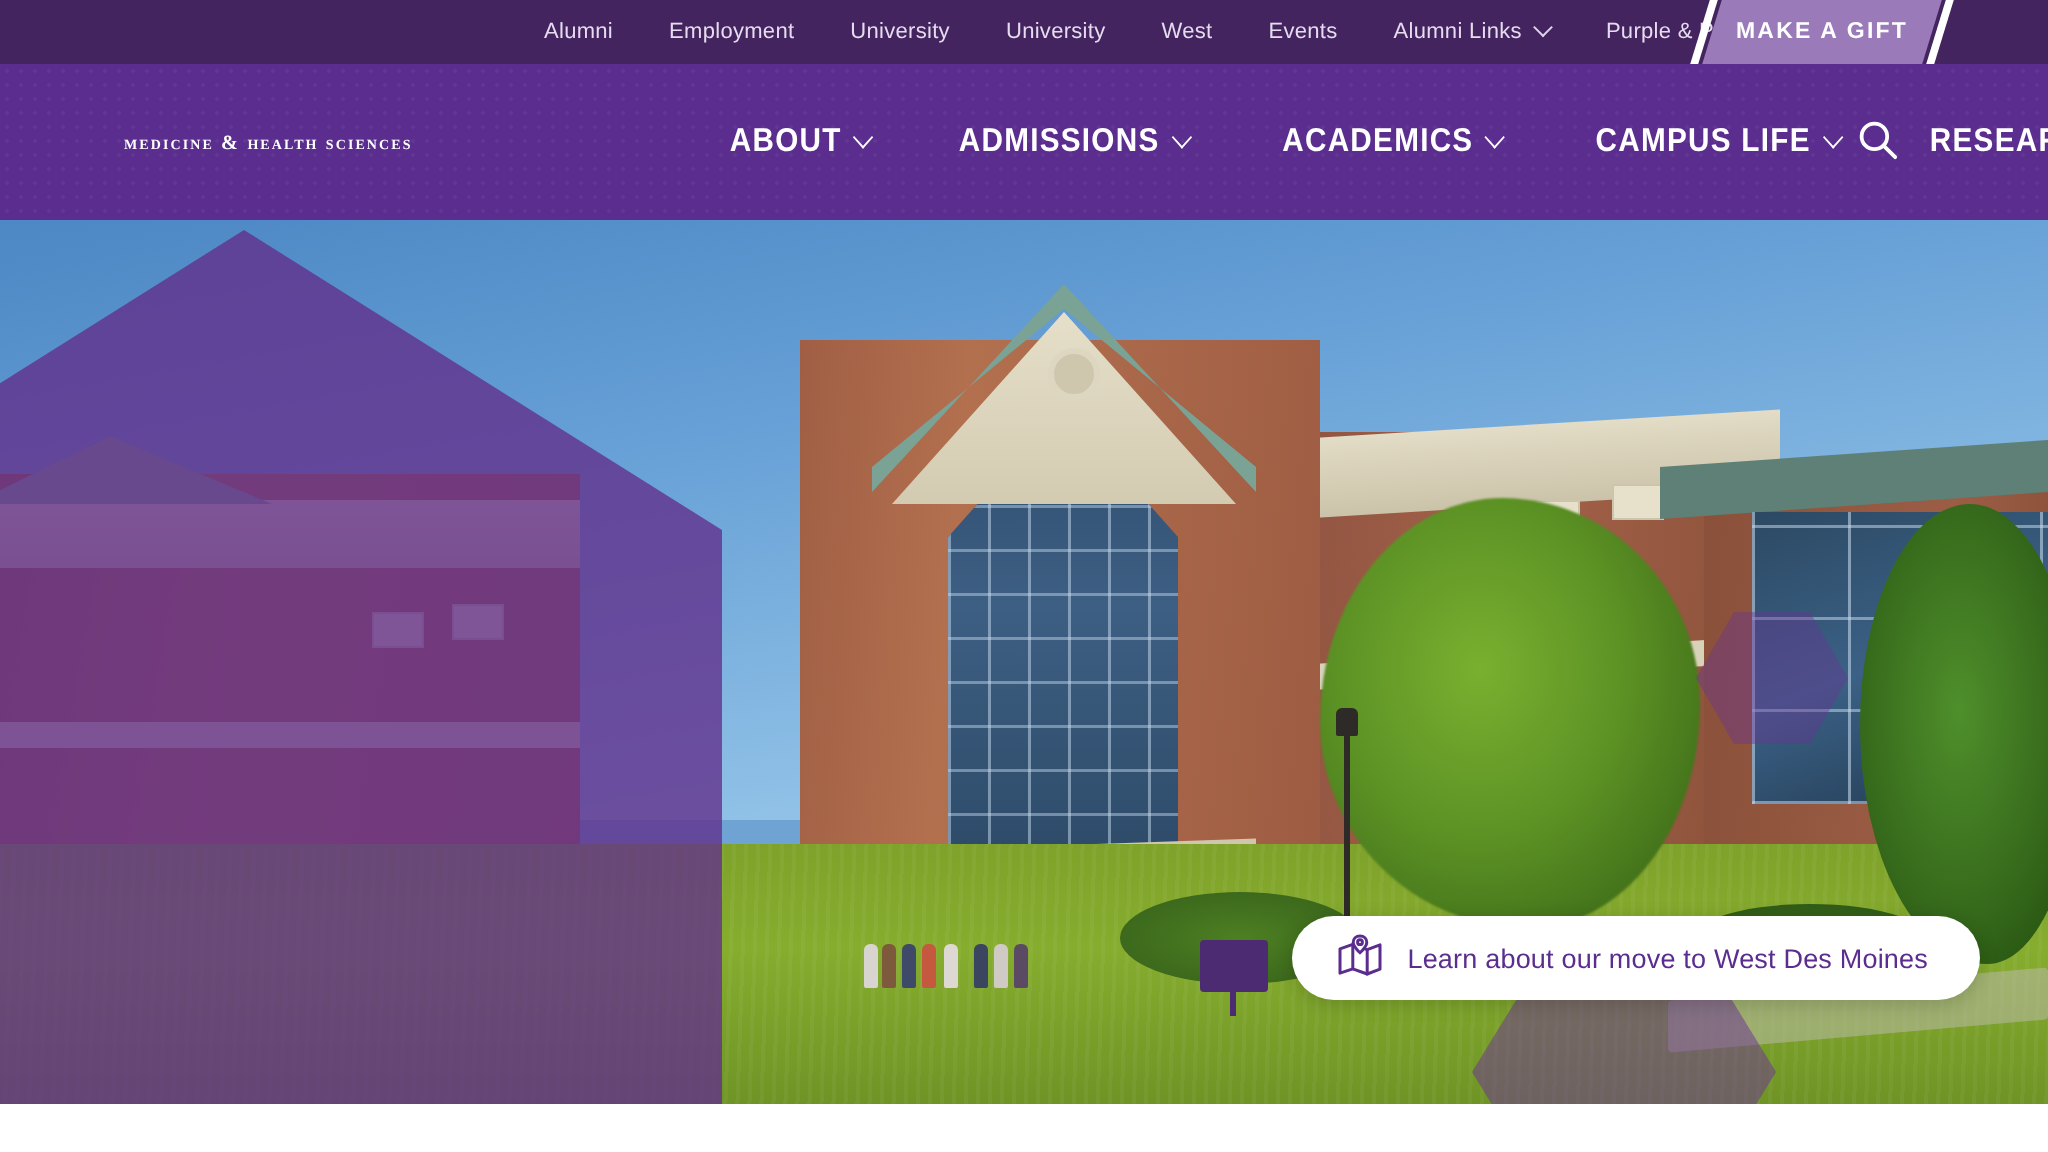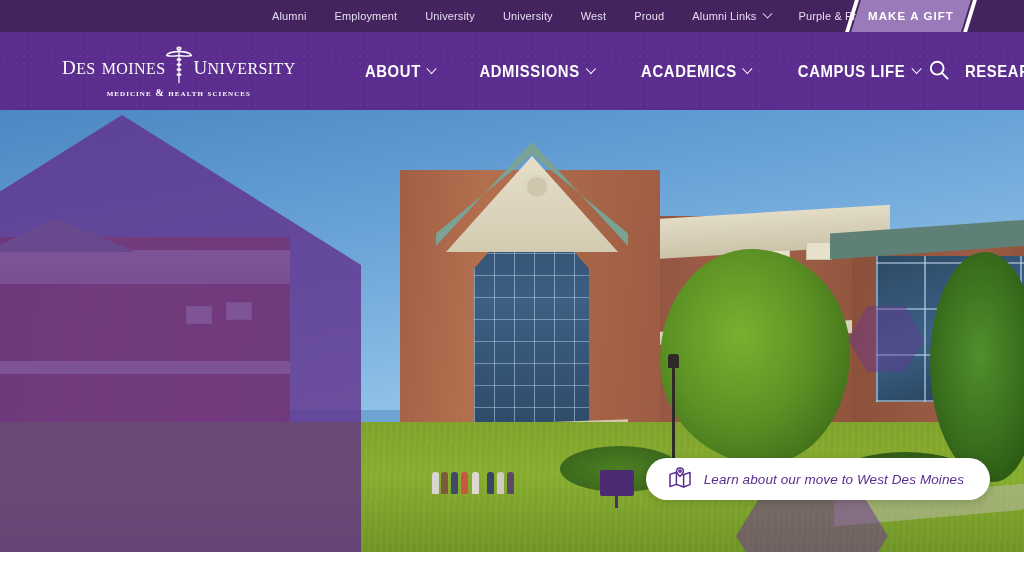--- a/index.html
+++ b/index.html
@@ -382,21 +382,20 @@
     z-index:6;
     height:42px;
     background:#ffffff;
     border-radius:21px;
     display:flex; align-items:center;
     padding:0 26px 0 22px;
     gap:12px;
     box-shadow:0 2px 10px rgba(0,0,0,.18);
     cursor:pointer;
     border:none;
-    font-style:italic;
   }
   .cta-pill-text{
     color:#5b2d8e;
     font-size:13.5px;
     letter-spacing:.1px;
     white-space:nowrap;
   }
   .page-bottom{
     width:1024px; height:24px; background:#ffffff;
   }
@@ -415,21 +414,21 @@
     <a class="utility-link">
       <span>University</span>
     </a>
     <a class="utility-link">
       <span>University</span>
     </a>
     <a class="utility-link">
       <span>West</span>
     </a>
     <a class="utility-link">
-      <span>Proud</span>
+      <span>Events</span>
     </a>
     <a class="utility-link">
       <span>Alumni Links</span>
       <i class="mini-chev"></i>
     </a>
     <a class="utility-link">
       <span>Purple &amp; Proud</span>
     </a>
   </nav>
 
@@ -438,40 +437,20 @@
     <div class="gift-slash right"></div>
     <button class="gift-btn">
       <span>MAKE A GIFT</span>
     </button>
   </div>
 </div>
 
 <div class="main-nav">
 
   <a class="logo">
-    <span class="logo-main">
-      <span class="logo-word">Des Moines</span>
-      <span class="caduceus">
-        <svg width="26" height="40" viewBox="0 0 26 40">
-          <g stroke="#ffffff" stroke-width="1.3" fill="none" stroke-linecap="round">
-            <line x1="13" y1="3" x2="13" y2="38"></line>
-            <path d="M13 7 C4 7 1 10 0.5 11 C5 12 9 11.6 13 11"></path>
-            <path d="M13 7 C22 7 25 10 25.5 11 C21 12 17 11.6 13 11"></path>
-            <path d="M13 2.6 C11.6 2.6 11 3.4 11 4.2 C11 5 11.8 5.6 13 5.6 C14.2 5.6 15 5 15 4.2 C15 3.4 14.4 2.6 13 2.6Z"></path>
-          </g>
-          <g fill="#ffffff">
-            <rect x="10.6" y="14" width="4.8" height="2.2" rx="1"></rect>
-            <rect x="10.6" y="19" width="4.8" height="2.2" rx="1"></rect>
-            <rect x="10.6" y="24" width="4.8" height="2.2" rx="1"></rect>
-            <rect x="10.6" y="29" width="4.8" height="2.2" rx="1"></rect>
-          </g>
-        </svg>
-      </span>
-      <span class="logo-word">University</span>
-    </span>
     <span class="logo-sub">Medicine &amp; Health Sciences</span>
   </a>
 
   <nav class="nav-items">
     <a class="nav-item">
       <span>ABOUT</span>
       <i class="nav-chev"></i>
     </a>
     <a class="nav-item">
       <span>ADMISSIONS</span>

